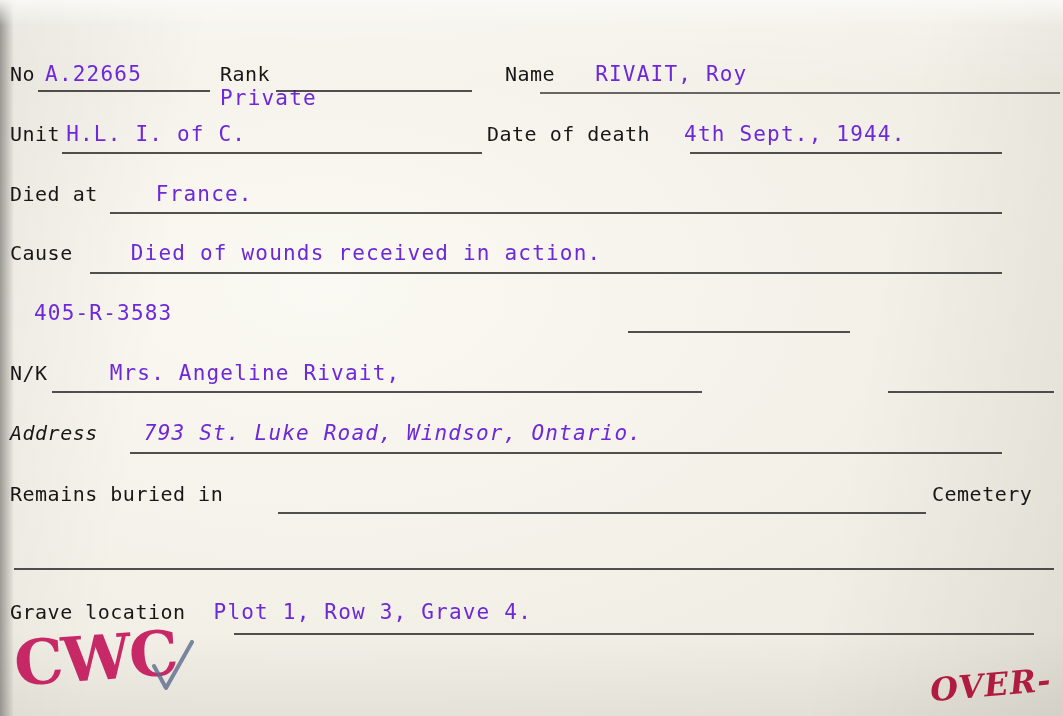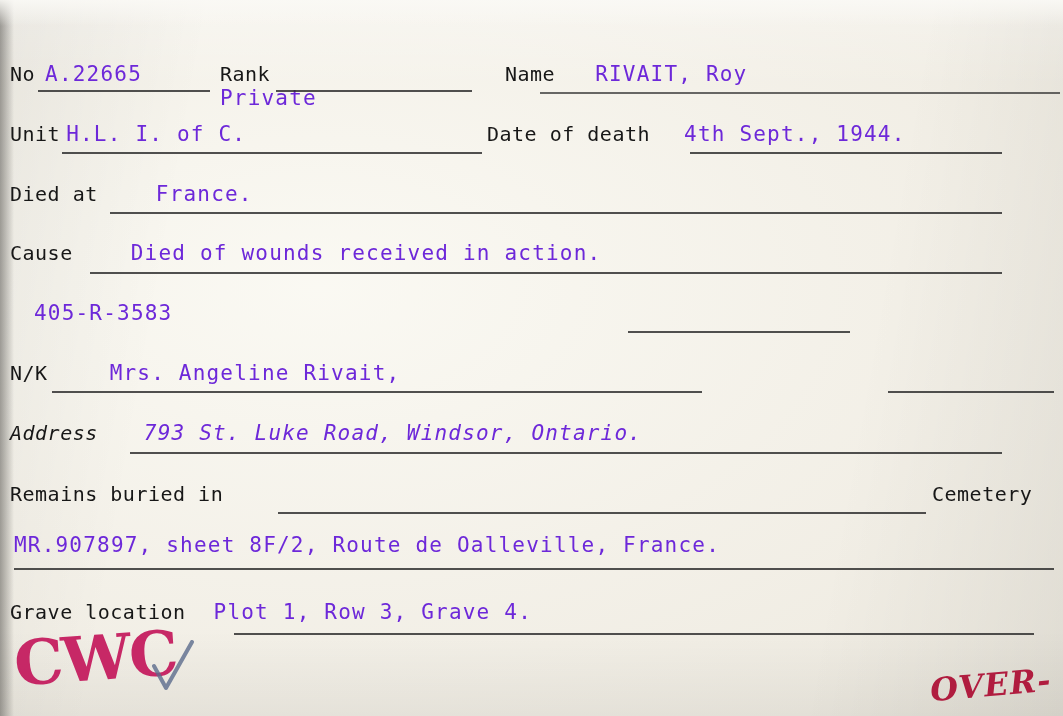--- a/index.html
+++ b/index.html
@@ -158,23 +158,20 @@
 
   <div class="row" style="left:10px; top:482px;">
     <span class="lbl">Remains buried in</span>
     <span class="val" style="margin-left:16px;"></span>
   </div>
   <div class="row" style="left:932px; top:482px;">
     <span class="lbl">Cemetery</span>
   </div>
   <div class="rule" style="left:278px; top:512px; width:648px;"></div>
 
-  <div class="row" style="left:14px; top:533px;">
-    <span class="val">MR.907897, sheet 8F/2, Route de Oalleville, France.</span>
-  </div>
   <div class="rule" style="left:14px; top:568px; width:1040px;"></div>
 
   <div class="row" style="left:10px; top:600px;">
     <span class="lbl">Grave location</span>
     <span class="val" style="margin-left:28px;">Plot 1, Row 3, Grave 4.</span>
   </div>
   <div class="rule" style="left:234px; top:633px; width:800px;"></div>
 
   <div class="stamp" style="left:14px; top:622px;">CWC</div>
 

